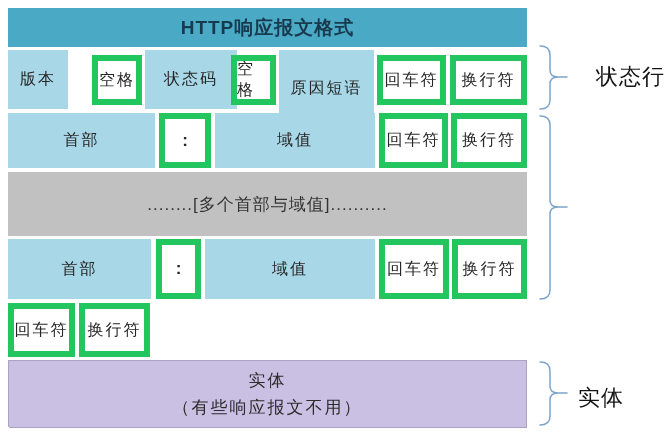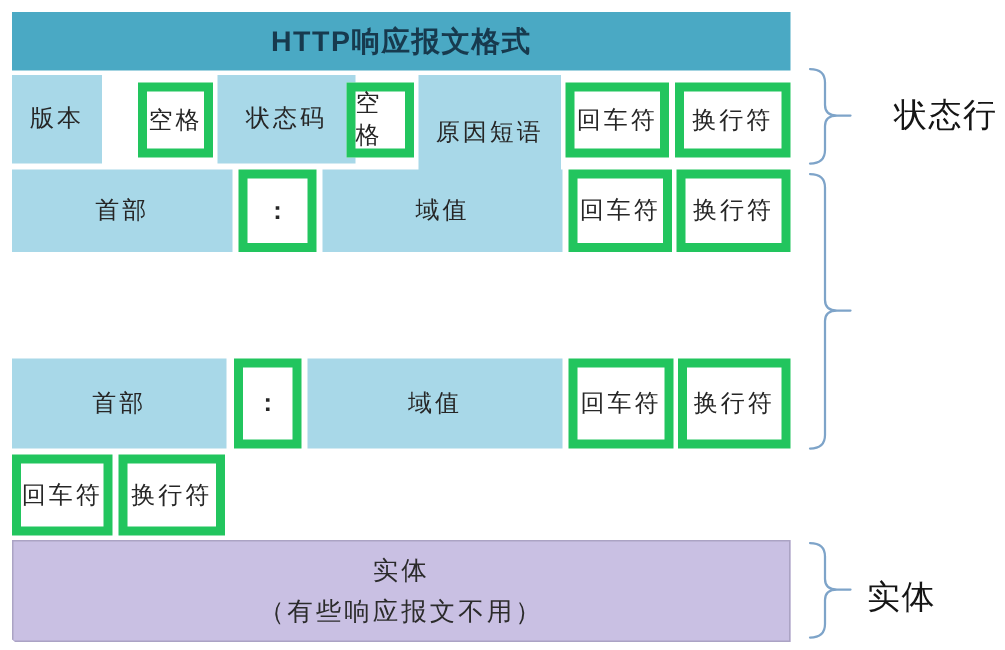--- a/index.html
+++ b/index.html
@@ -39,20 +39,21 @@
   </div>
 
   <div>
     <div class="box blue" style="left:8px;top:113px;width:147px;height:55px;">首部</div>
     <div class="box white colon" style="left:159px;top:113px;width:52px;height:55px;">:</div>
     <div class="box blue" style="left:215px;top:113px;width:160px;height:55px;">域值</div>
     <div class="box white" style="left:379px;top:113px;width:69px;height:55px;">回车符</div>
     <div class="box white" style="left:451px;top:113px;width:76px;height:55px;">换行符</div>
   </div>
 
+  <div class="box gray-row" style="left:8px;top:172px;width:519px;height:64px;">........[多个首部与域值]..........</div>
 
   <div>
     <div class="box blue" style="left:8px;top:239px;width:143px;height:60px;">首部</div>
     <div class="box white colon" style="left:156px;top:239px;width:45px;height:60px;">:</div>
     <div class="box blue" style="left:205px;top:239px;width:170px;height:60px;">域值</div>
     <div class="box white" style="left:379px;top:239px;width:70px;height:60px;">回车符</div>
     <div class="box white" style="left:452px;top:239px;width:75px;height:60px;">换行符</div>
   </div>
 
   <div>

